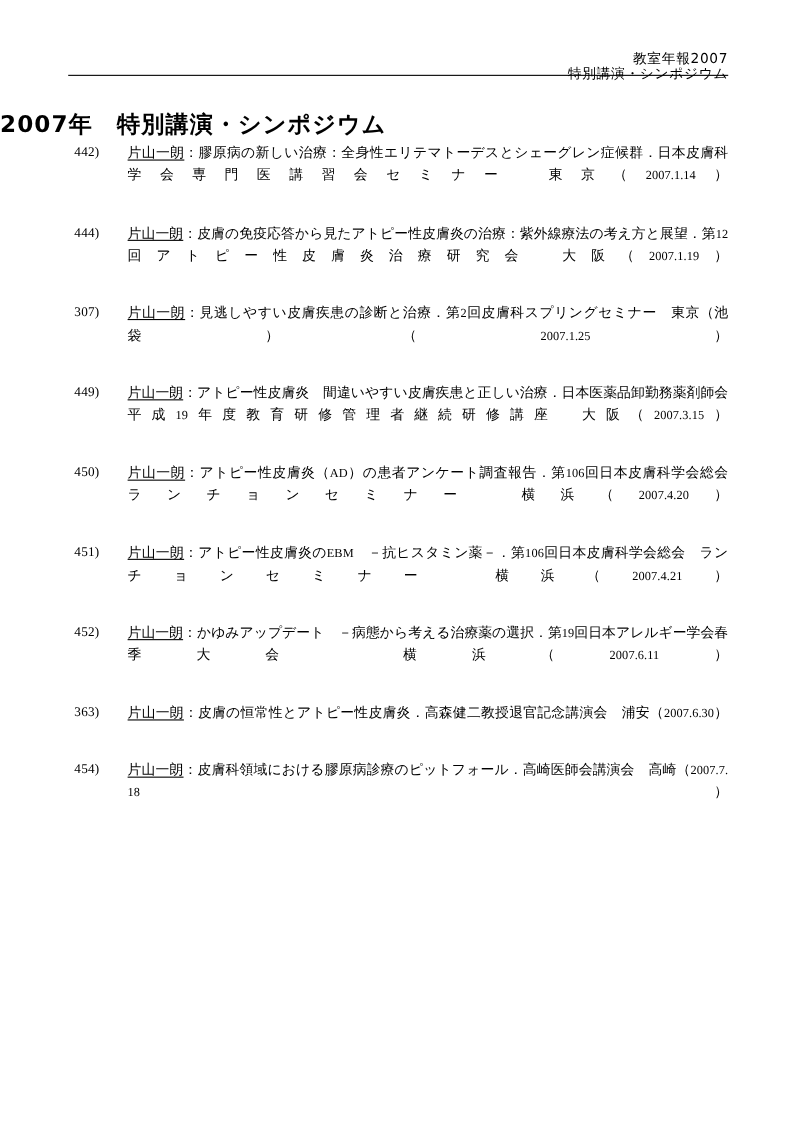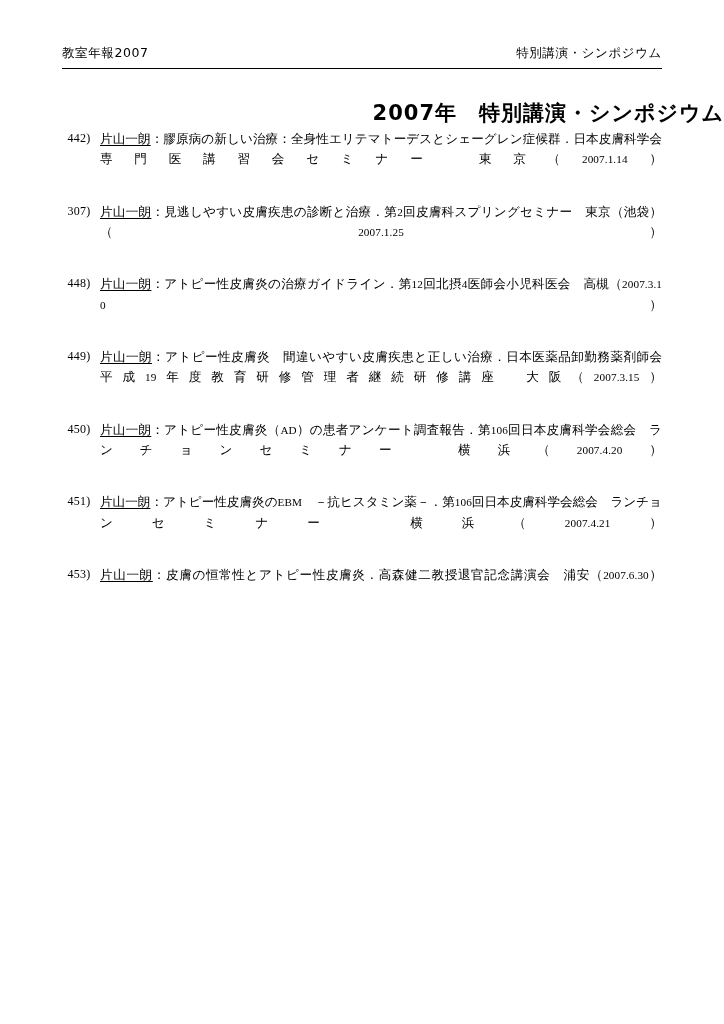--- a/index.html
+++ b/index.html
@@ -31,37 +31,38 @@
     top: 46px;
     width: 600px;
     display: flex;
     justify-content: space-between;
     align-items: flex-end;
     font-family: "DejaVu Sans", "Liberation Sans", sans-serif;
     font-size: 12.5px;
     line-height: 1.15;
     letter-spacing: 0.6px;
     white-space: nowrap;
+    flex-direction: column;
   }
   .header-rule {
     position: absolute;
     left: 62px;
     top: 68px;
     width: 600px;
     height: 1px;
     background: #000000;
   }
 
   
   .doc-title {
     position: absolute;
     left: 0;
     top: 86px;
     width: 724px;
-    text-align: right;
+    text-align: left;
     font-family: "DejaVu Sans", "Liberation Sans", sans-serif;
     font-weight: bold;
     font-size: 21px;
     line-height: 1.3;
     letter-spacing: 1px;
     white-space: nowrap;
   }
 
   
   .ref-list {
@@ -90,20 +91,21 @@
     white-space: nowrap;
   }
 
   .ref-body {
     flex: 1 1 auto;
     text-align: justify;
     text-justify: inter-character;
     word-break: break-all;
     line-break: normal;
     overflow-wrap: anywhere;
+    margin-left: 16px;
   }
   
   .ref-body::after {
     content: "";
     display: inline-block;
     width: 100%;
   }
 
   .ref-author {
     text-decoration: underline;
@@ -127,38 +129,46 @@
   <div class="header-rule"></div>
 
   <h1 class="doc-title">2007年　特別講演・シンポジウム</h1>
 
   <div class="ref-list">
       <div class="ref-item">
         <div class="ref-num">442)</div>
         <div class="ref-body"><span class="ref-author">片山一朗</span><span>：膠原病の新しい治療：全身性エリテマトーデスとシェーグレン症候群．日本皮膚科学会専門医講習会セミナー　東京（<span class="latin">2007.1.14</span>）</span></div>
       </div>
       <div class="ref-item">
+        <div class="ref-num">444)</div>
+        <div class="ref-body"><span class="ref-author">片山一朗</span><span>：皮膚の免疫応答から見たアトピー性皮膚炎の治療：紫外線療法の考え方と展望．第<span class="latin">12</span>回アトピー性皮膚炎治療研究会　大阪（<span class="latin">2007.1.19</span>）</span></div>
+      </div>
+      <div class="ref-item">
         <div class="ref-num">307)</div>
         <div class="ref-body"><span class="ref-author">片山一朗</span><span>：見逃しやすい皮膚疾患の診断と治療．第<span class="latin">2</span>回皮膚科スプリングセミナー　東京（池袋）（<span class="latin">2007.1.25</span>）</span></div>
-      </div>
-      <div class="ref-item">
-        <div class="ref-num">448)</div>
-        <div class="ref-body"><span class="ref-author">片山一朗</span><span>：アトピー性皮膚炎の治療ガイドライン．第<span class="latin">12</span>回北摂<span class="latin">4</span>医師会小児科医会　高槻（<span class="latin">2007.3.10</span>）</span></div>
       </div>
       <div class="ref-item">
         <div class="ref-num">449)</div>
         <div class="ref-body"><span class="ref-author">片山一朗</span><span>：アトピー性皮膚炎　間違いやすい皮膚疾患と正しい治療．日本医薬品卸勤務薬剤師会　平成<span class="latin">19</span>年度教育研修管理者継続研修講座　大阪（<span class="latin">2007.3.15</span>）</span></div>
       </div>
       <div class="ref-item">
         <div class="ref-num">450)</div>
         <div class="ref-body"><span class="ref-author">片山一朗</span><span>：アトピー性皮膚炎（<span class="latin">AD</span>）の患者アンケート調査報告．第<span class="latin">106</span>回日本皮膚科学会総会　ランチョンセミナー　横浜（<span class="latin">2007.4.20</span>）</span></div>
       </div>
       <div class="ref-item">
         <div class="ref-num">451)</div>
         <div class="ref-body"><span class="ref-author">片山一朗</span><span>：アトピー性皮膚炎の<span class="latin">EBM</span>　－抗ヒスタミン薬－．第<span class="latin">106</span>回日本皮膚科学会総会　ランチョンセミナー　横浜（<span class="latin">2007.4.21</span>）</span></div>
       </div>
       <div class="ref-item">
-        <div class="ref-num">453)</div>
+        <div class="ref-num">452)</div>
+        <div class="ref-body"><span class="ref-author">片山一朗</span><span>：かゆみアップデート　－病態から考える治療薬の選択．第<span class="latin">19</span>回日本アレルギー学会春季大会　横浜（<span class="latin">2007.6.11</span>）</span></div>
+      </div>
+      <div class="ref-item">
+        <div class="ref-num">363)</div>
         <div class="ref-body"><span class="ref-author">片山一朗</span><span>：皮膚の恒常性とアトピー性皮膚炎．高森健二教授退官記念講演会　浦安（<span class="latin">2007.6.30</span>）</span></div>
+      </div>
+      <div class="ref-item">
+        <div class="ref-num">454)</div>
+        <div class="ref-body"><span class="ref-author">片山一朗</span><span>：皮膚科領域における膠原病診療のピットフォール．高崎医師会講演会　高崎（<span class="latin">2007.7.18</span>）</span></div>
       </div>
     </div>
 
 </div>
 
 </body></html>

